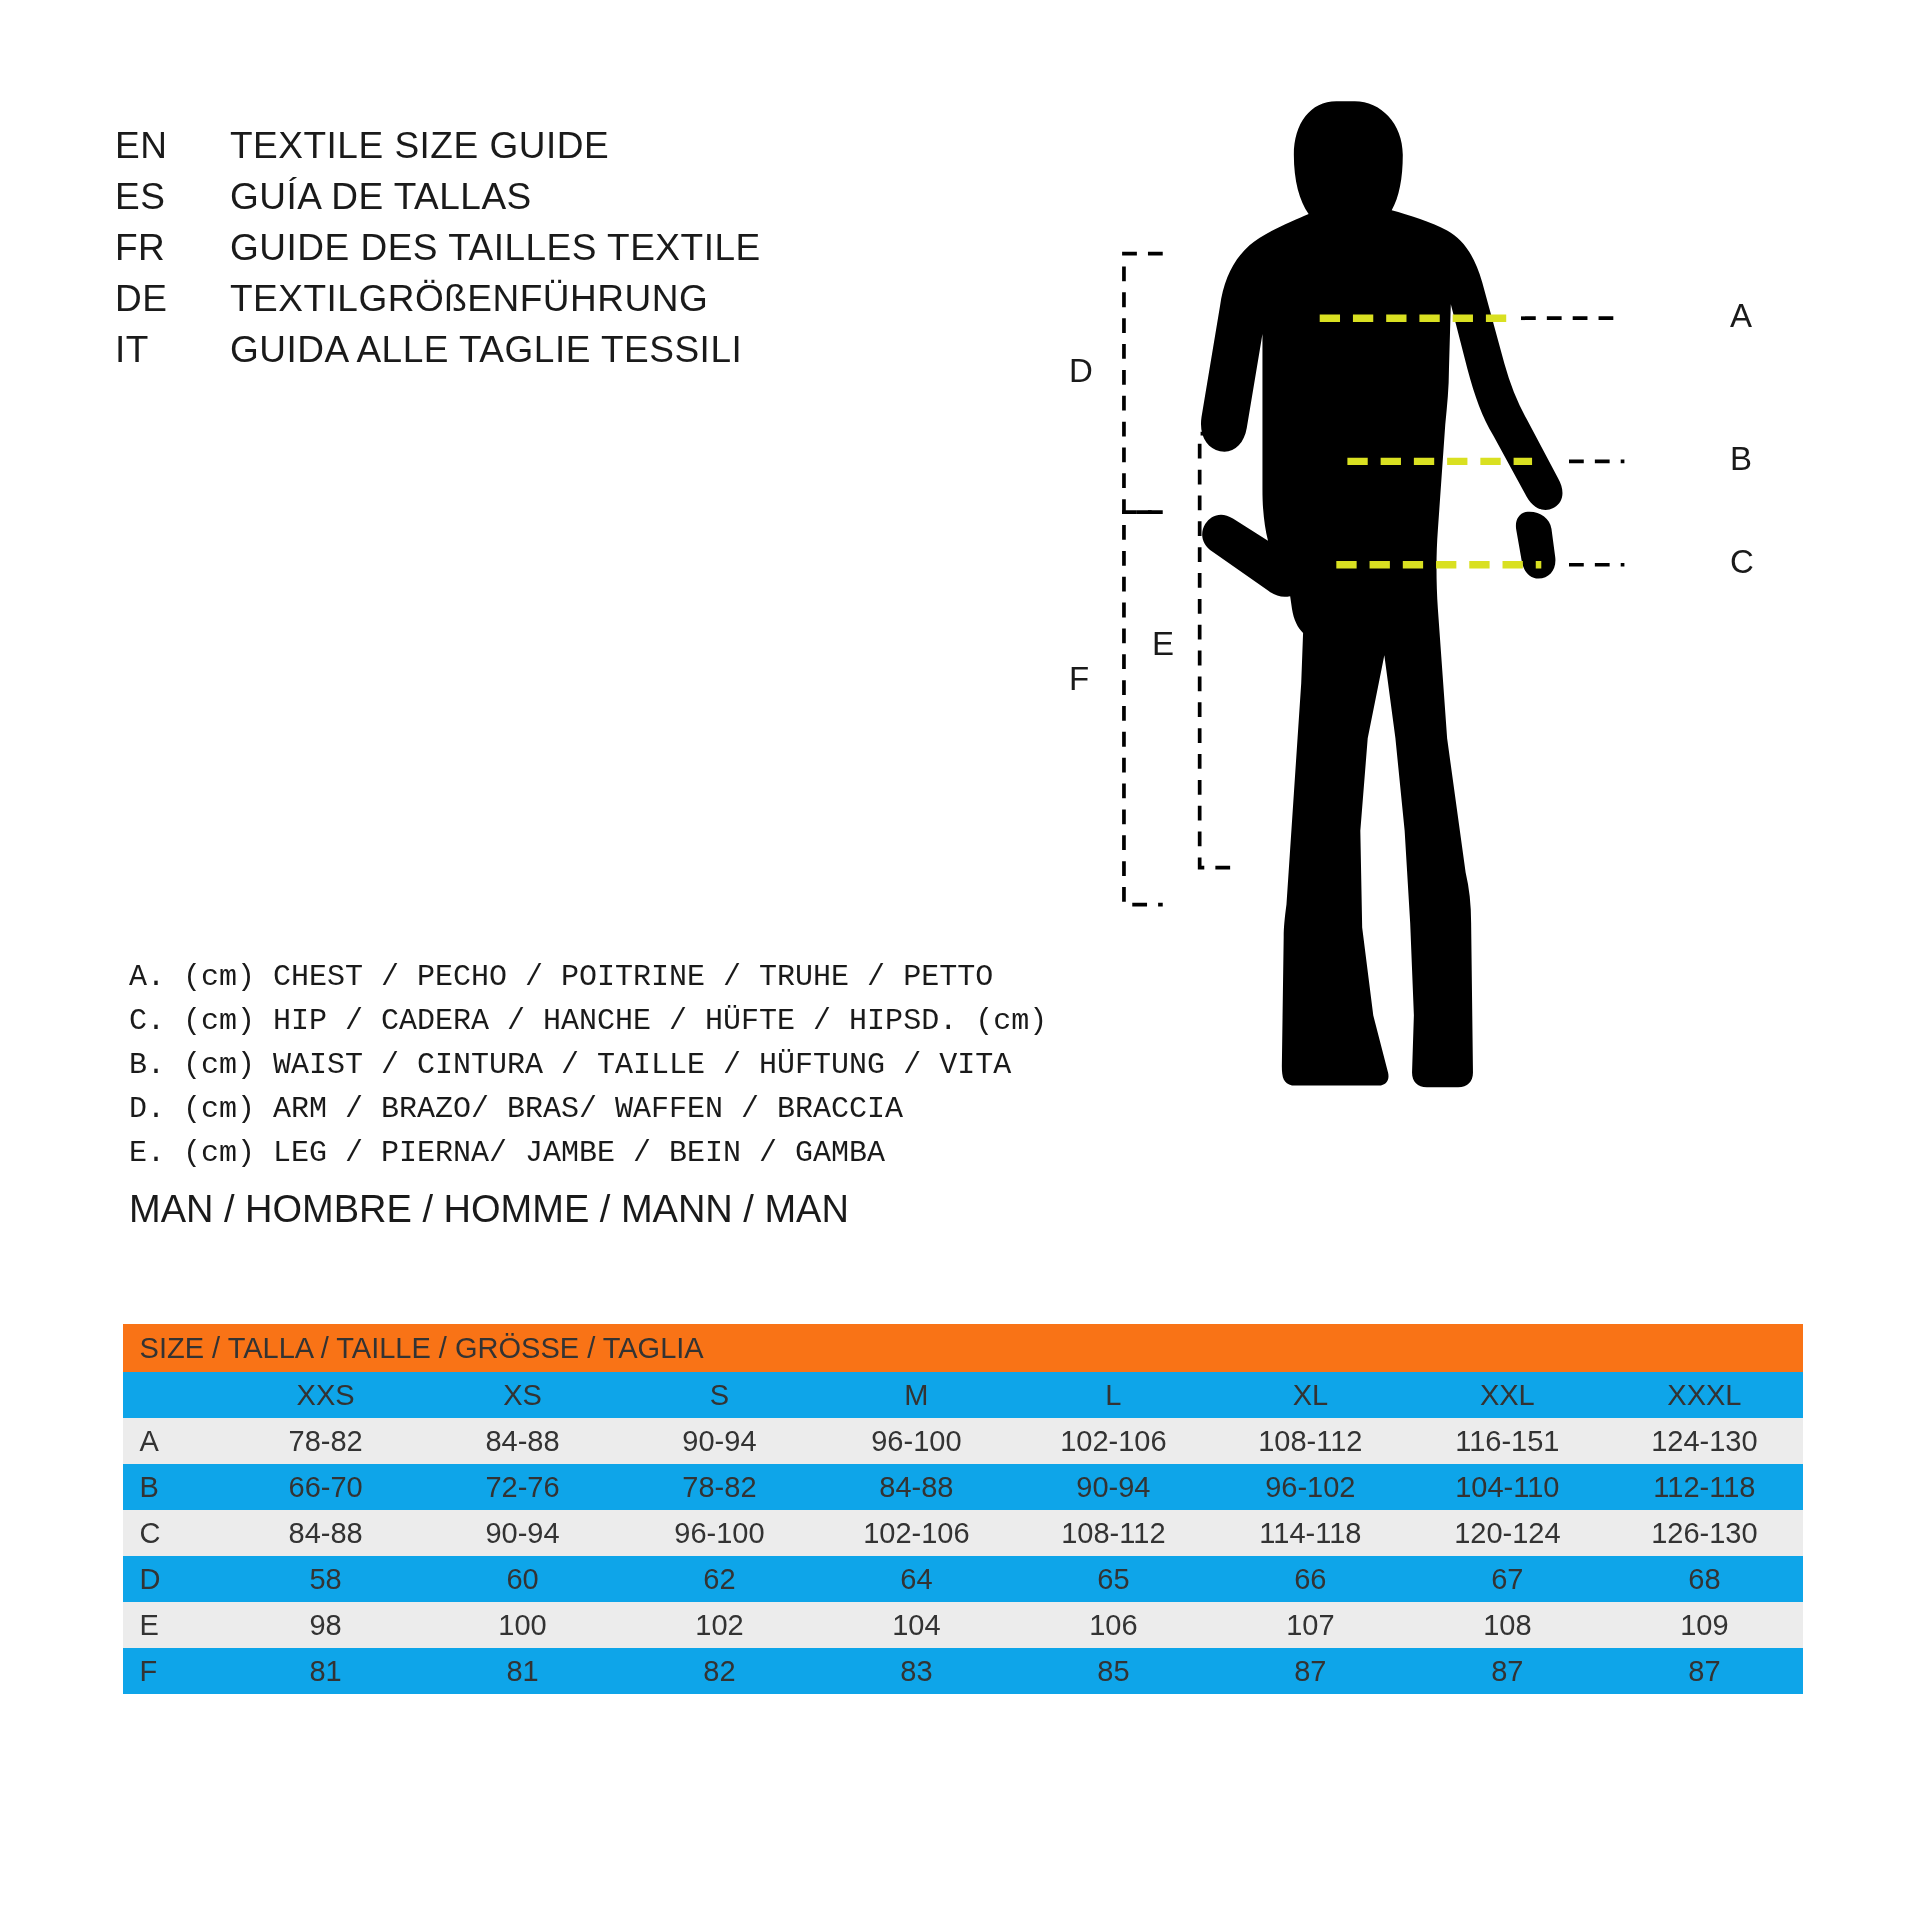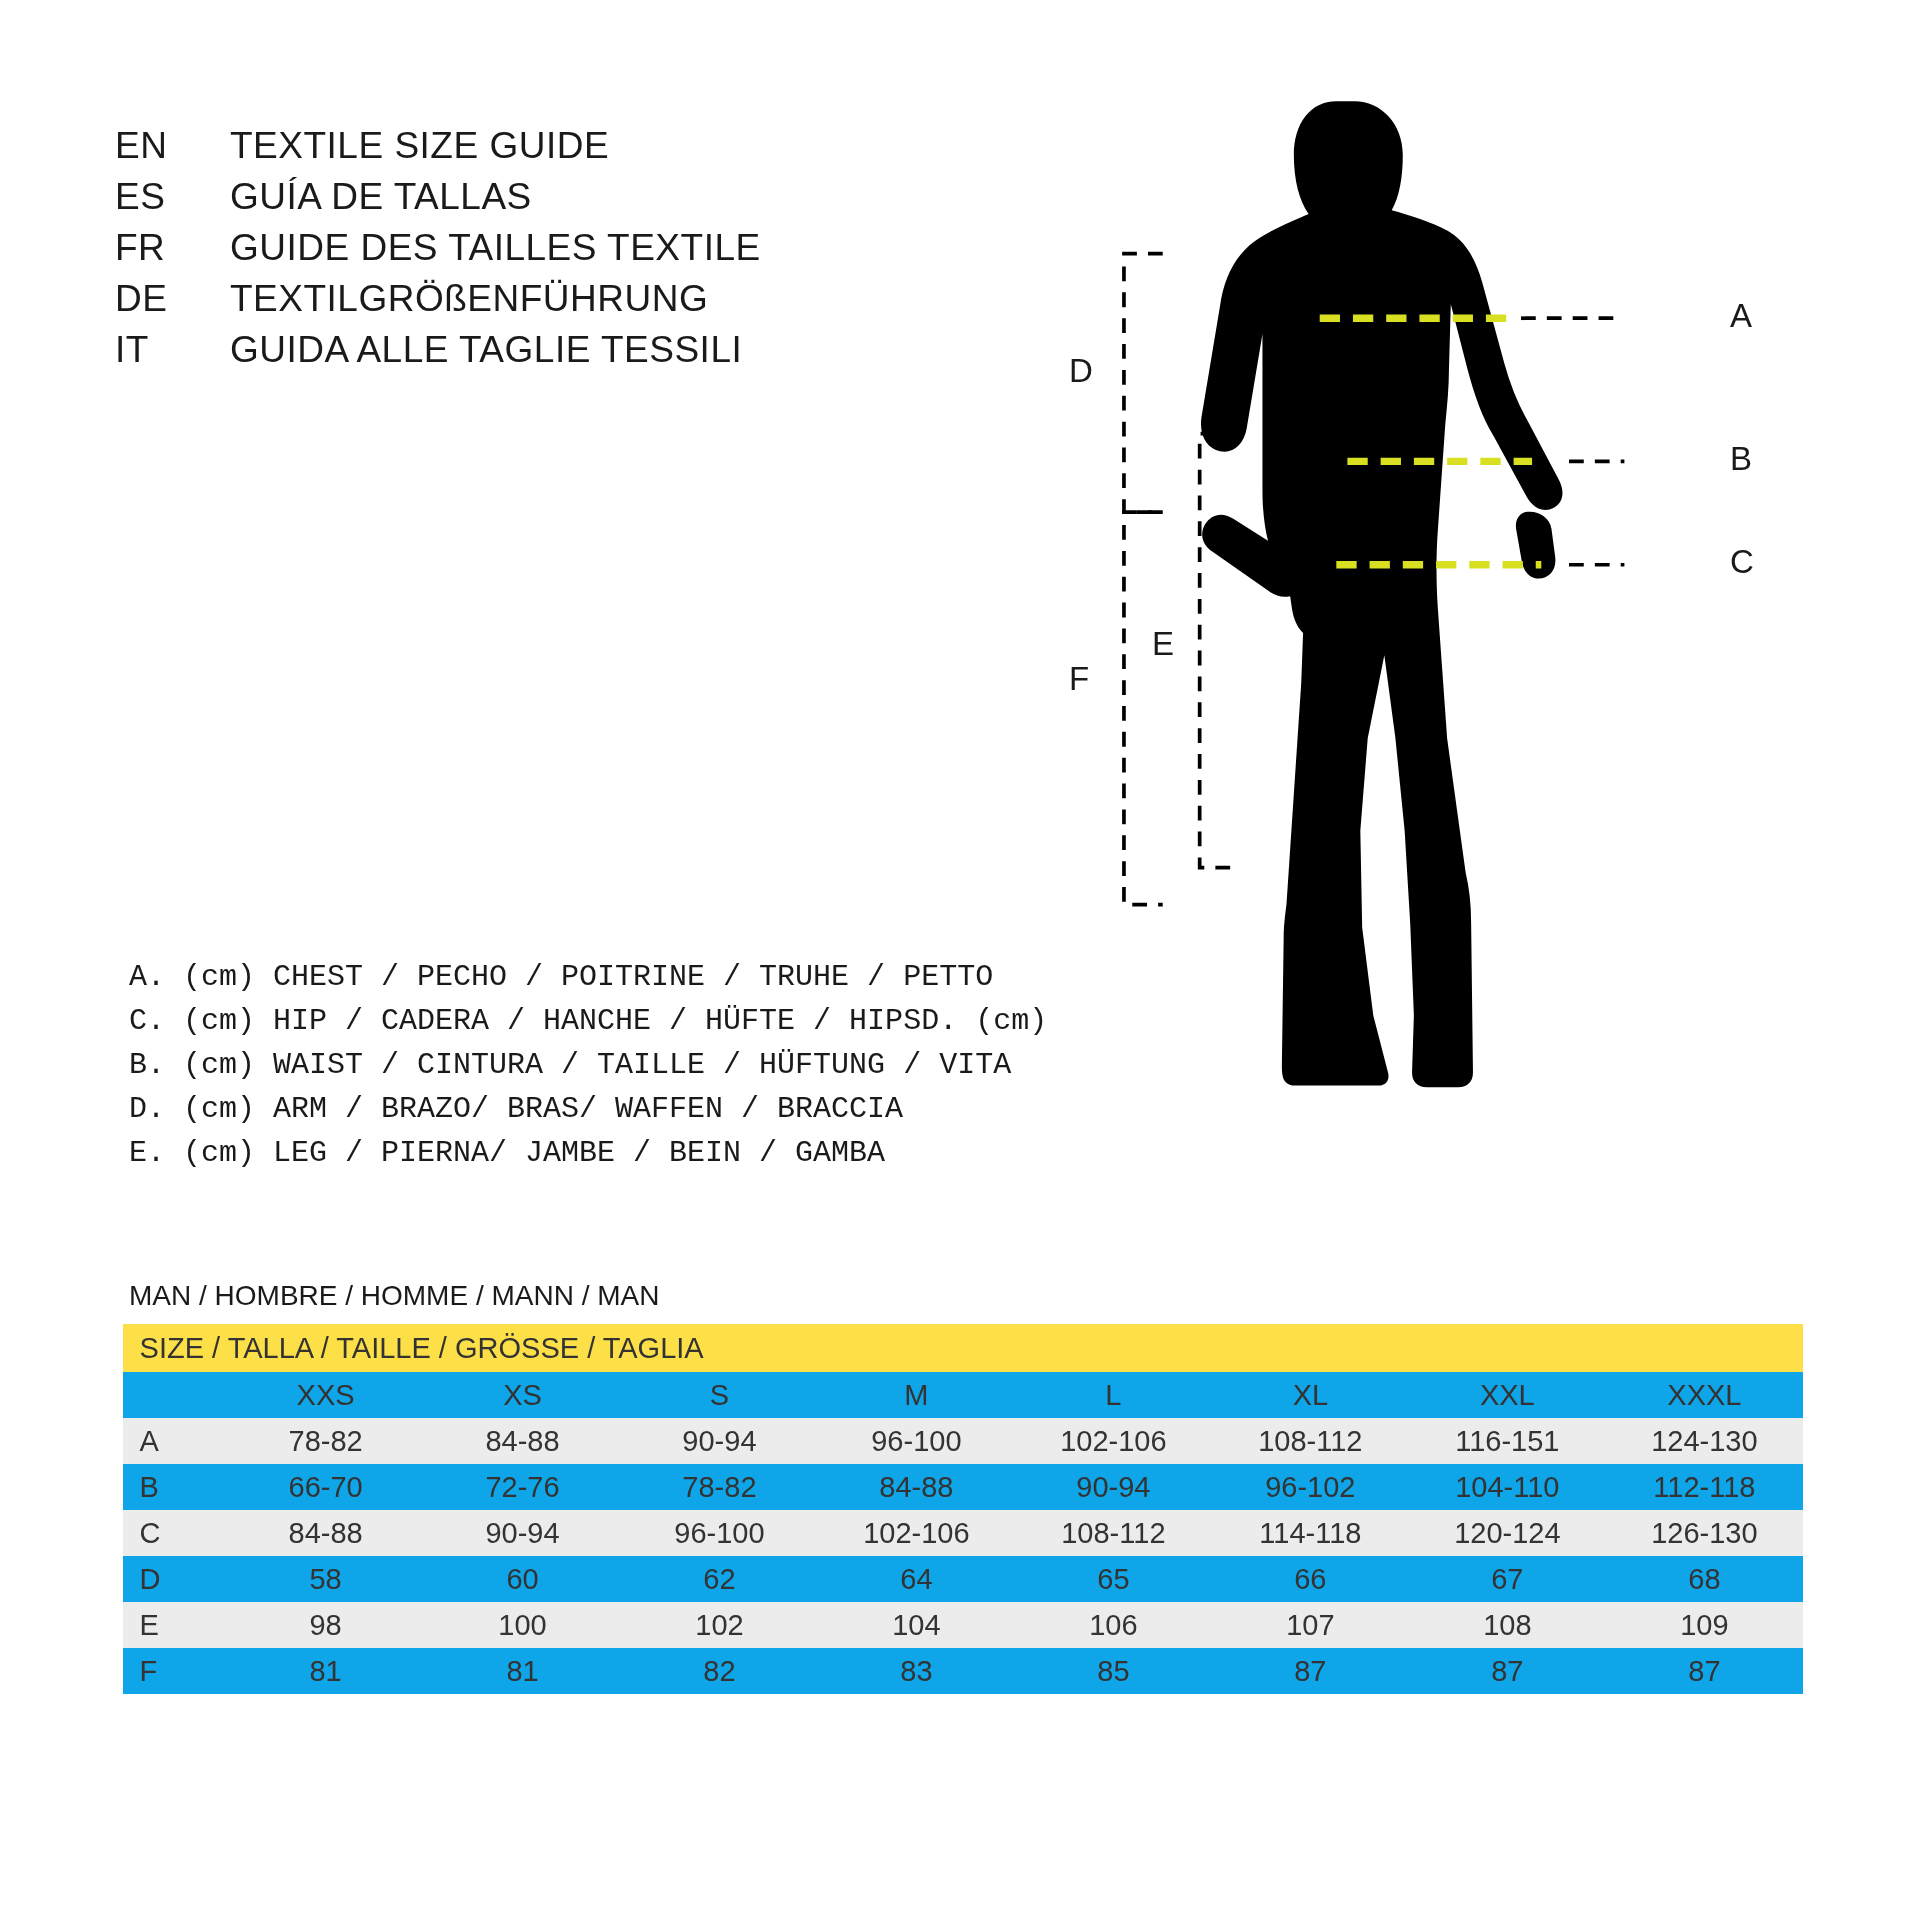--- a/index.html
+++ b/index.html
@@ -46,22 +46,22 @@
     font-family: Liberation Mono, monospace;
   }
   .legend-row {
     font-size: 30px;
     line-height: 44px;
     white-space: nowrap;
   }
   #gender-label {
     position: absolute;
     left: 129px;
-    top: 1280px;
-    font-size: 28px;
+    top: 1188px;
+    font-size: 38px;
   }
 
   
   #figure-area {
     position: absolute;
     left: 1015px;
     top: 92px;
     width: 831px;
     height: 1108px;
   }
@@ -81,21 +81,21 @@
     font-size: 29px;
   }
   #size-table th, #size-table td {
     padding: 0;
     height: 46px;
     text-align: center;
     font-weight: normal;
     color: #333333;
   }
   #size-table .hdr-band td {
-    background: #fde047;
+    background: #f97316;
     text-align: left;
     padding-left: 16.6px;
     height: 48px;
     font-size: 29px;
     color: #333333;
   }
   #size-table .row-label {
     width: 88px;
     text-align: left;
     padding-left: 16.6px;

